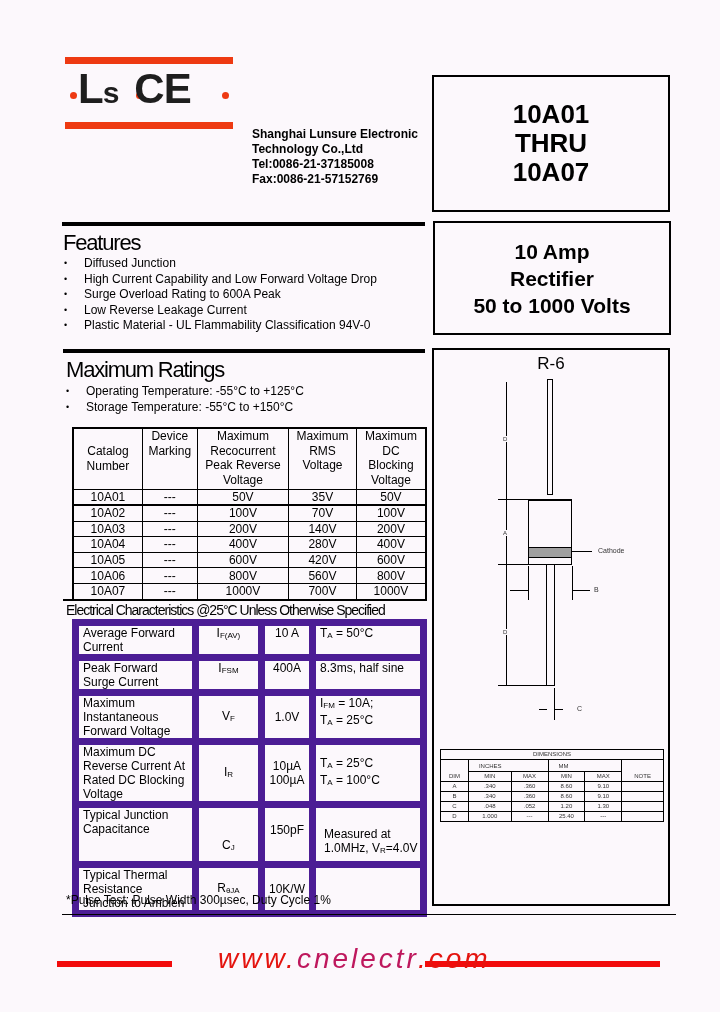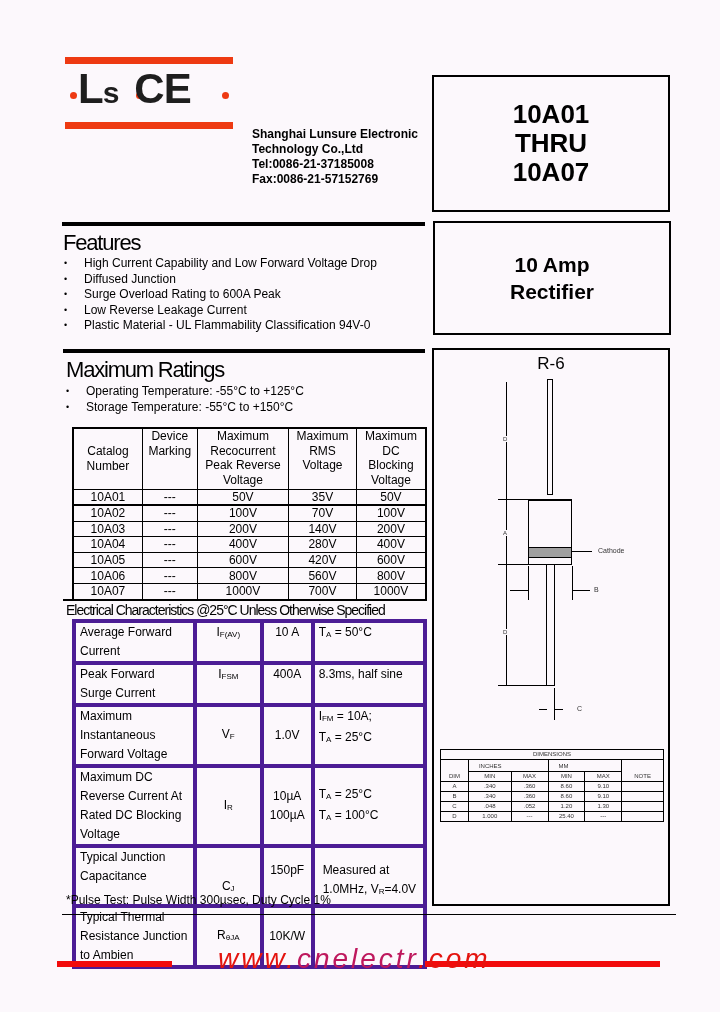--- a/index.html
+++ b/index.html
@@ -36,21 +36,21 @@
 
   table { border-collapse: collapse; position: absolute; }
   .ratings { left: 72px; top: 427px; width: 355px; font-size: 12px; }
   .ratings td, .ratings th { border: 1px solid #000; text-align: center; padding: 0 2px; font-weight: normal; line-height: 14.5px; }
   .ratings { border: 2px solid #000; }
   .ratings thead th { vertical-align: top; }
   .ratings tbody td { height: 14.6px; }
 
   .elec-title { position: absolute; left: 66px; top: 602px; font-size: 14px; letter-spacing: -1px; white-space: nowrap; }
   .elec { left: 72px; top: 619px; width: 355px; font-size: 12px; border: 2px solid #000; }
-  .elec td { border: 4px solid #4c1d95; vertical-align: top; line-height: 19px; padding: 0 4px; }
+  .elec td { border: 7px solid #4c1d95; vertical-align: top; line-height: 14px; padding: 0 4px; }
   .elec td.sym { text-align: center; vertical-align: middle; }
   .elec td.val { text-align: center; }
   .sub { font-size: 8px; vertical-align: -1px; }
 
   .pulse { position: absolute; left: 66px; top: 893px; font-size: 12px; }
 
   
   .pkg-box { left: 432px; top: 348px; width: 238px; height: 558px; }
   .pkg-label { position: absolute; left: 0; right: 0; top: 4px; text-align: center; font-size: 17px; }
   .line { position: absolute; background: #000; }
@@ -87,27 +87,28 @@
 </div>
 
 <div class="box title-box">
   <div>10A01</div>
   <div>THRU</div>
   <div>10A07</div>
 </div>
 <div class="box sub-box">
   <div>10 Amp</div>
   <div>Rectifier</div>
+  <div>50 to 1000 Volts</div>
 </div>
 
 <div class="rule" style="left:62px; top:222px; width:363px; height:4px;"></div>
 <div class="section-h" style="left:63px; top:232px;">Features</div>
 <ul class="bullets" style="left:64px; top:256px;">
+  <li>Diffused Junction</li>
   <li>High Current Capability and Low Forward Voltage Drop</li>
-  <li>Diffused Junction</li>
   <li>Surge Overload Rating to 600A Peak</li>
   <li>Low Reverse Leakage Current</li>
   <li>Plastic Material  - UL Flammability Classification 94V-0</li>
 </ul>
 
 <div class="rule" style="left:63px; top:349px; width:362px; height:4px;"></div>
 <div class="section-h" style="left:66px; top:359px;">Maximum Ratings</div>
 <ul class="bullets" style="left:66px; top:384px;">
   <li>Operating Temperature: -55°C to +125°C</li>
   <li>Storage Temperature: -55°C to +150°C</li>

